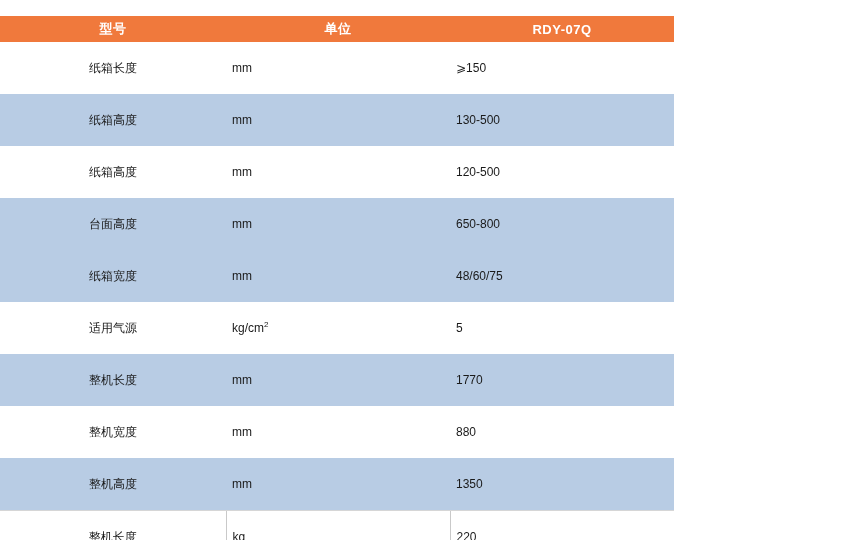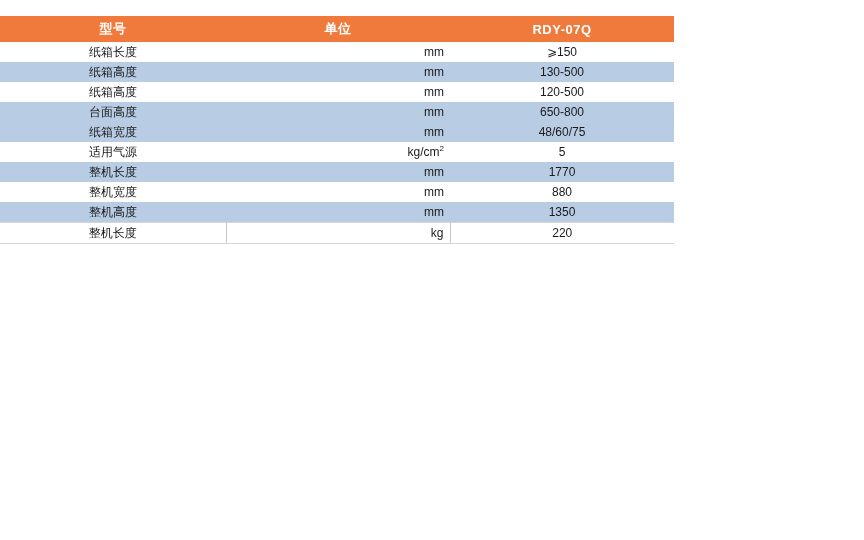--- a/index.html
+++ b/index.html
@@ -50,42 +50,42 @@
     white-space: nowrap;
   }
   thead th.th-value {
     
     box-shadow: 0 2px 0 0 #F0793C;
   }
 
   
   tbody td {
     height: 20px;
-    padding: 0 6px;
+    padding: 16px 6px;
     border: 0;
     text-align: center;
     vertical-align: middle;
     white-space: nowrap;
     line-height: 20px;
   }
   tbody tr.row-odd  td { background: #ffffff; }
   tbody tr.row-even td { background: #B8CCE4; }
 
   tbody tr.row-last td {
     border-top: 1px solid #d6d6d6;
     border-bottom: 1px solid #d6d6d6;
   }
   tbody tr.row-last td.cell-unit,
   tbody tr.row-last td.cell-value {
     border-left: 1px solid #c9c9c9;
   }
 
   .cell-model { text-align: center; }
-  .cell-unit  { text-align: right; }
-  .cell-value { text-align: center; }
+  .cell-unit  { text-align: left; }
+  .cell-value { text-align: left; }
 
   sup {
     font-size: 8px;
     vertical-align: super;
     line-height: 0;
   }
 </style>
 </head>
 <body>
 

